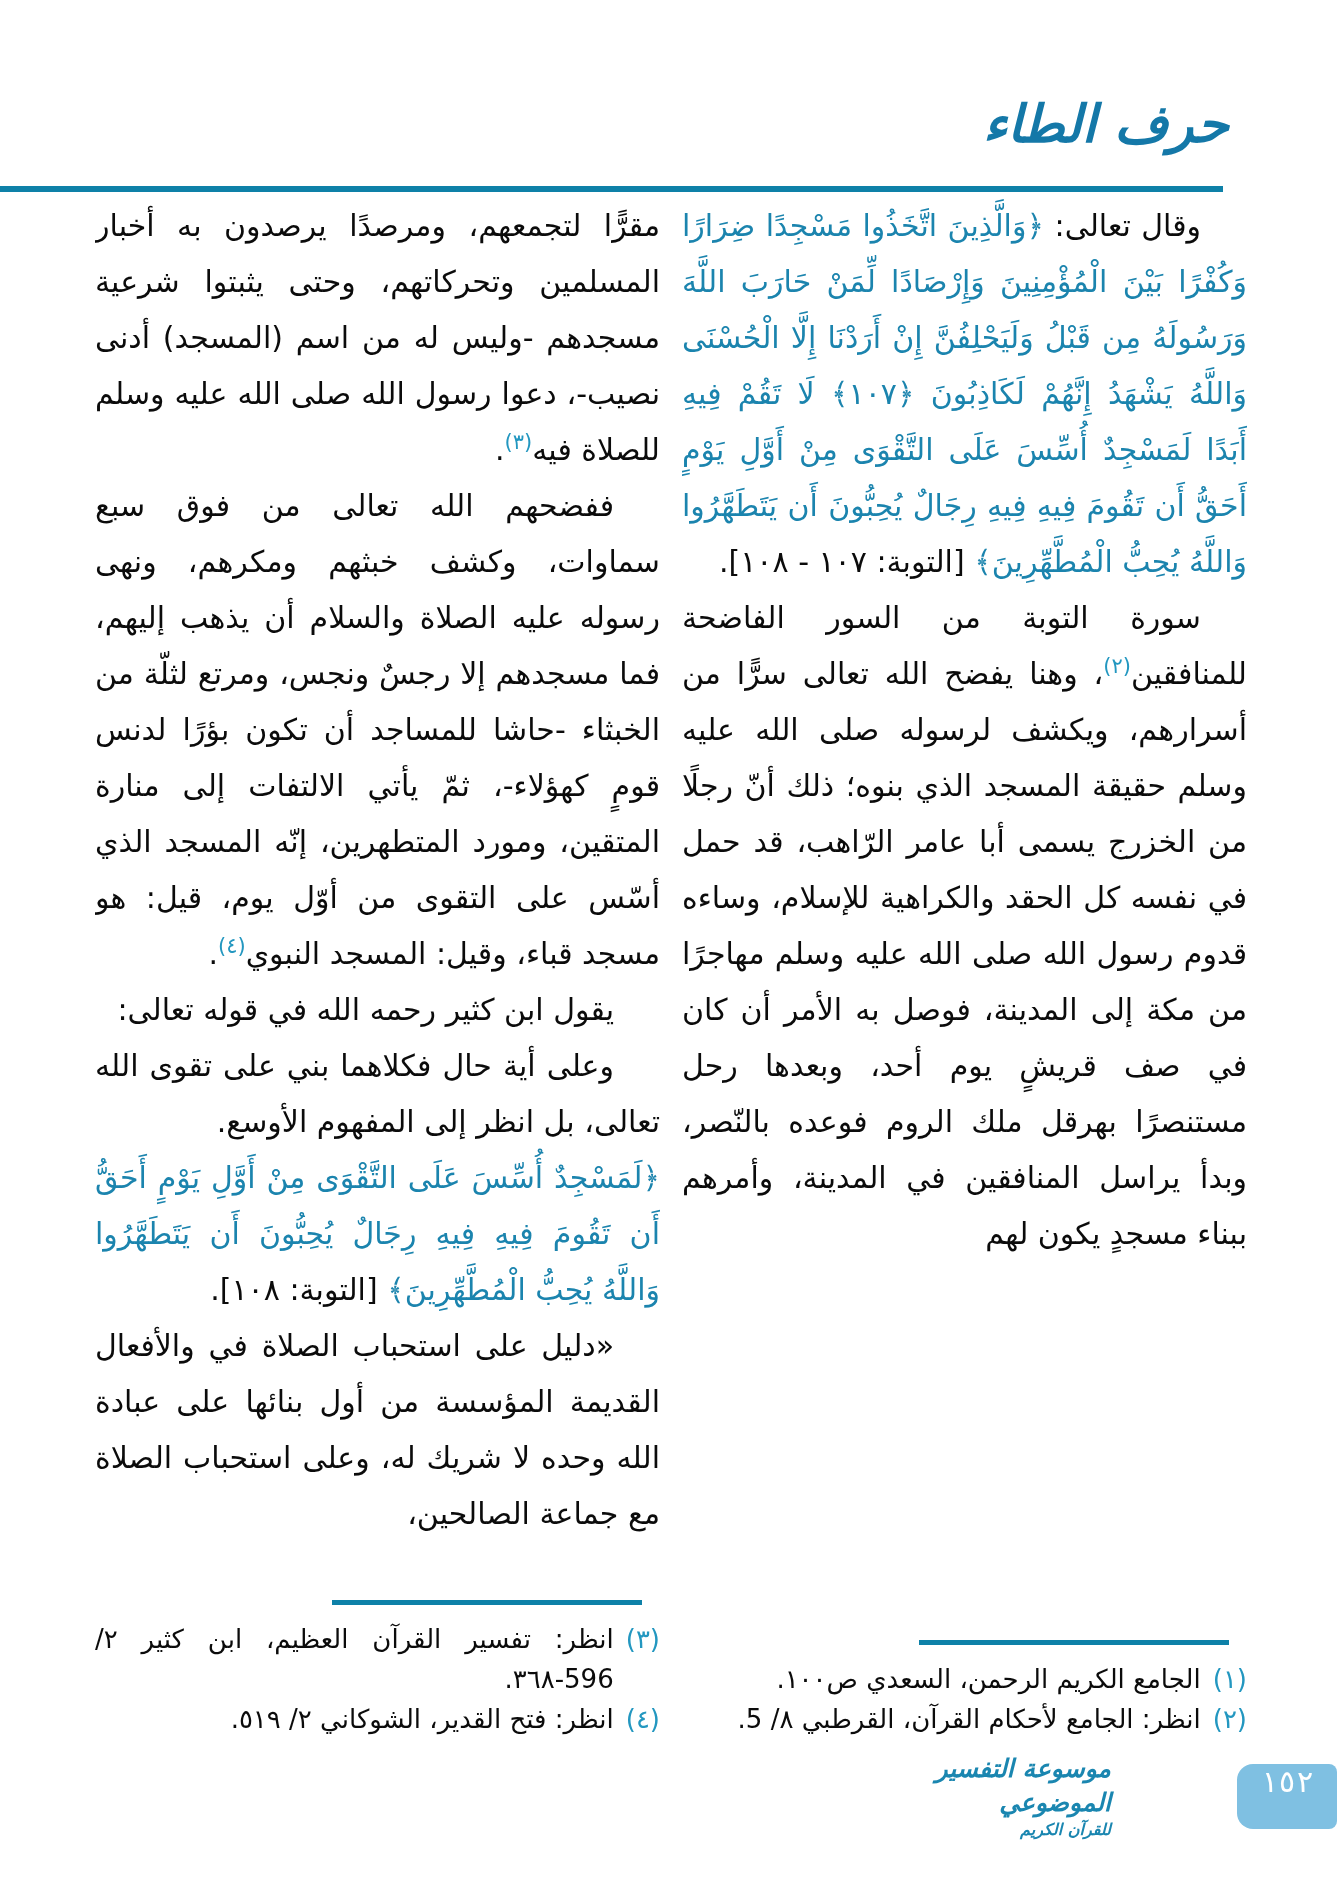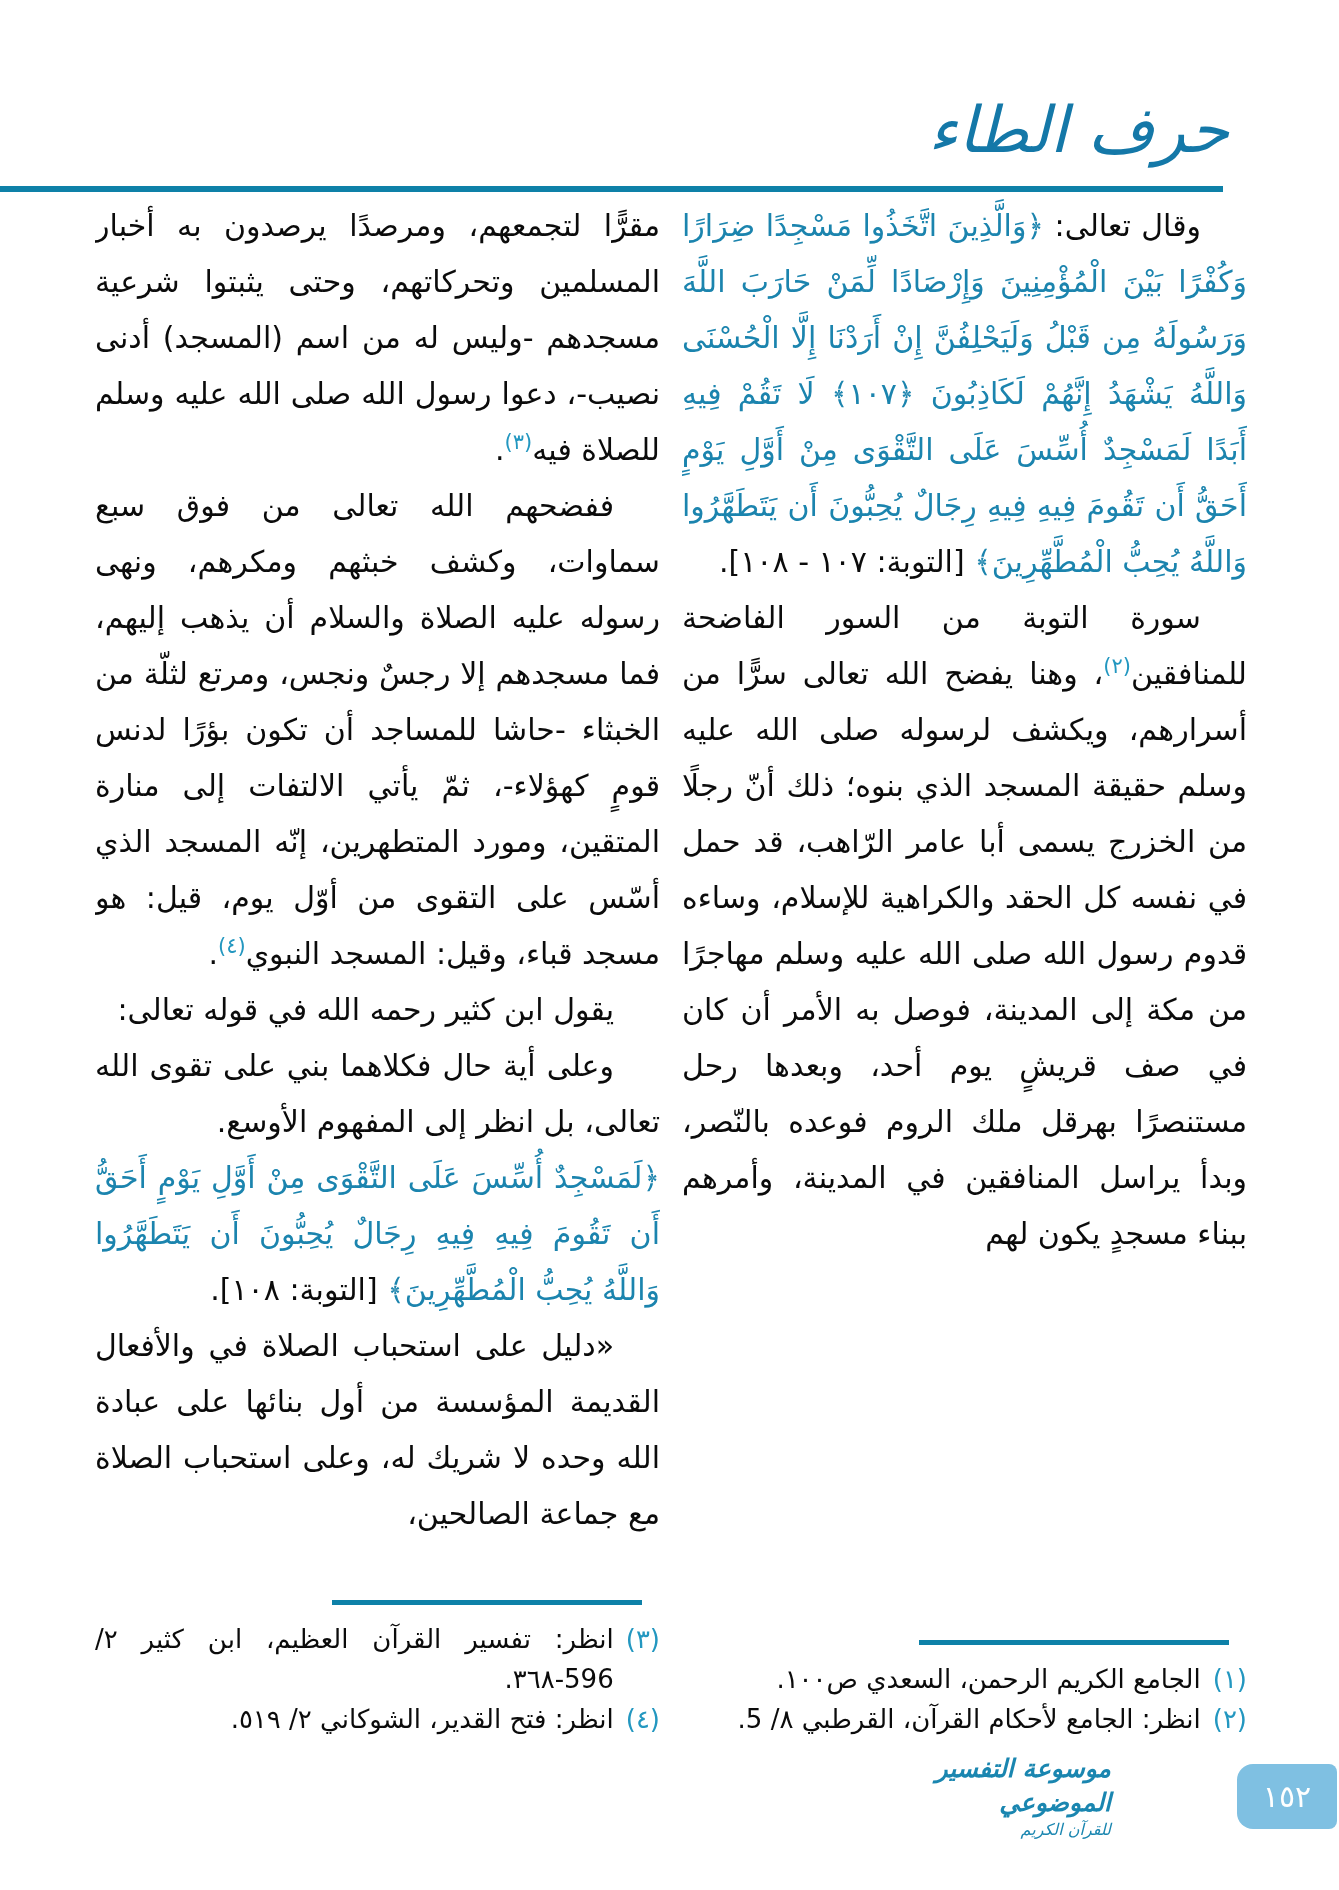--- a/index.html
+++ b/index.html
@@ -8,21 +8,21 @@
     width:1339px;height:1890px;
     margin:0 auto;
     background:#ffffff;
     overflow:hidden;
     font-family:"DejaVu Sans",sans-serif;
     direction:rtl;
   }
   
   .header-title{
     position:absolute;top:98px;right:110px;
-    font-size:64px;font-weight:normal;font-style:italic;
+    font-size:52px;font-weight:bold;font-style:italic;
     color:#1478a8;line-height:1;
     letter-spacing:-2px;
   }
   .header-rule{
     position:absolute;top:186px;left:0;
     width:1223px;height:6px;background:#0e81a8;
   }
   
   .columns{
     position:absolute;top:198px;right:92px;left:95px;
@@ -44,26 +44,26 @@
   .fn-sep{height:5px;width:310px;background:#0e81a8;margin-left:auto;margin-right:18px;margin-bottom:14px;}
   .fn-item{display:flex;gap:12px;align-items:flex-start;}
   .fn-num{color:#2397c0;white-space:nowrap;flex:0 0 auto;}
   .fn-text{flex:1 1 auto;text-align:justify;}
   
   .logo{
     position:absolute;top:1752px;right:228px;width:215px;
     text-align:right;color:#1a86b0;
   }
   .logo-line1{font-size:25px;font-weight:bold;font-style:italic;line-height:1.35;letter-spacing:-1px;}
-  .logo-line2{font-size:16px;font-weight:normal;font-style:italic;line-height:1.3;}
+  .logo-line2{font-size:16px;font-weight:bold;font-style:italic;line-height:1.3;}
   .page-tab{
     position:absolute;top:1764px;right:2px;width:100px;height:65px;
     background:#7fc0e2;border-radius:16px 8px 8px 16px;
-    display:flex;align-items:center;justify-content:center;
-    color:#ffffff;font-size:30px;letter-spacing:4px;
+    display:flex;justify-content:center;
+    color:#ffffff;font-size:30px;letter-spacing:4px;font-family:Liberation Mono, monospace;
   }
 </style>
 </head>
 <body>
 
 <div class="page">
 
   <div class="header-title">حرف الطاء</div>
   <div class="header-rule"></div>
 

